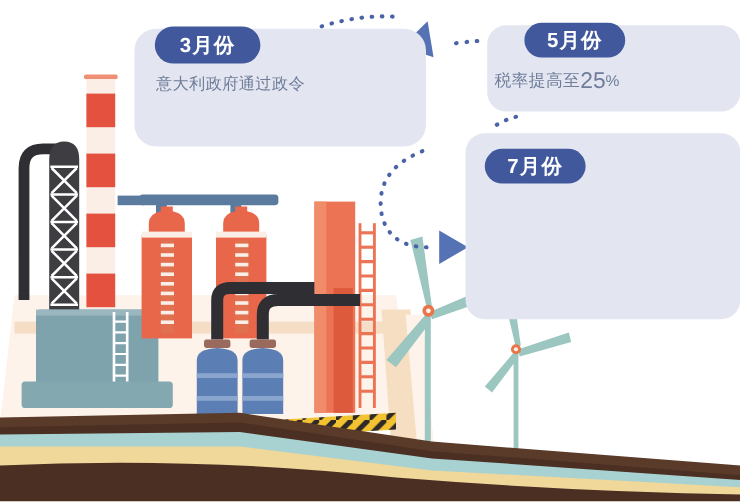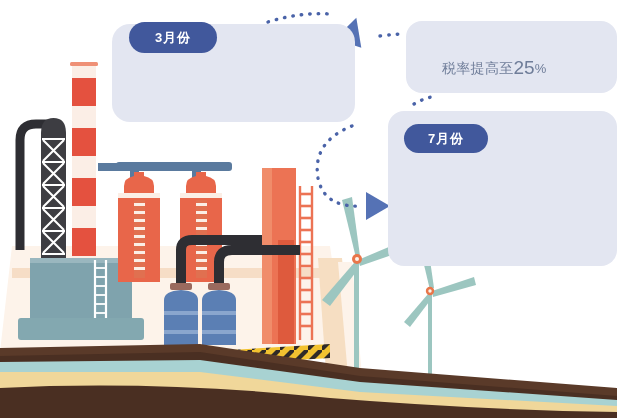--- a/index.html
+++ b/index.html
@@ -34,42 +34,42 @@
   }
   .card-1 { left: 112px; top: 24px;  width: 243px; height: 98px;  border-radius: 18px; }
   .card-2 { left: 406px; top: 21px;  width: 211px; height: 72px;  border-radius: 16px; }
   .card-3 { left: 388px; top: 111px; width: 229px; height: 155px; border-radius: 16px; }
 
   .badge {
     position: absolute;
     background: #41589c;
     color: #ffffff;
     border-radius: 999px;
-    font-size: 13px;
+    font-size: 17px;
     font-weight: bold;
     letter-spacing: 1px;
     display: flex;
     align-items: center;
     justify-content: center;
     line-height: 1;
   }
   .badge-1 { left: 129px; top: 22px;  width: 88px;  height: 31px; }
   .badge-2 { left: 437px; top: 19px;  width: 84px;  height: 29px; }
   .badge-3 { left: 404px; top: 124px; width: 84px;  height: 29px; }
 
   .card-body {
     position: absolute;
     color: #6f7d99;
     font-size: 13.5px;
     line-height: 1.72;
     letter-spacing: 0.3px;
     white-space: nowrap;
   }
   .body-1 { left: 130px; top: 58px; }
-  .body-2 { left: 442px; top: 52px; font-size: 14px; }
+  .body-2 { left: 412px; top: 52px; font-size: 14px; }
   .body-3 { left: 404px; top: 145px; line-height: 1.65; }
 
   .card-body .num {
     font-size: 19px;
     font-weight: 300;
     letter-spacing: 0;
     vertical-align: -1px;
   }
   .card-body .pct {
     font-size: 13px;
@@ -273,21 +273,23 @@
 
     <path d="M 352 126 Q 312 142 318 178 Q 324 208 362 206" stroke="#4a63a8" stroke-width="3.4" fill="none" stroke-linecap="round" stroke-dasharray="0.5 8"></path>
     <path d="M 366 192 L 390 206 L 366 220 Z" fill="#5572b5"></path>
   </svg>
 
   <div class="card card-1"></div>
   <div class="card card-2"></div>
   <div class="card card-3"></div>
 
   <div class="badge badge-1">3月份</div>
+  <div class="badge badge-2">5月份</div>
   <div class="badge badge-3">7月份</div>
 
   <div class="card-body body-1">
+      <div class="b3-line"><span>意大利政府通过政令</span></div>
     </div>
   <div class="card-body body-2">
       <div class="b3-line"><span>税率提高至</span><span class="num">25</span><span class="pct">%</span></div>
     </div>
 
 </div>
 
 </body></html>

